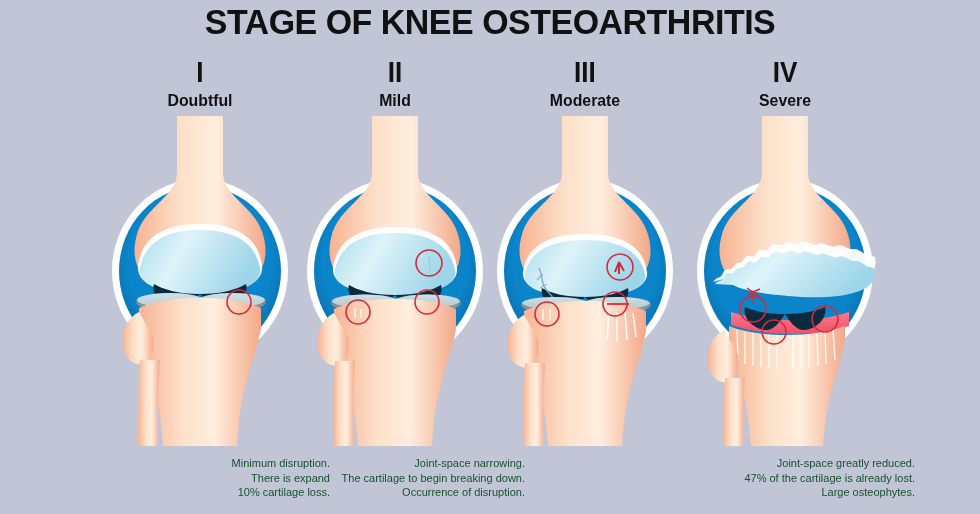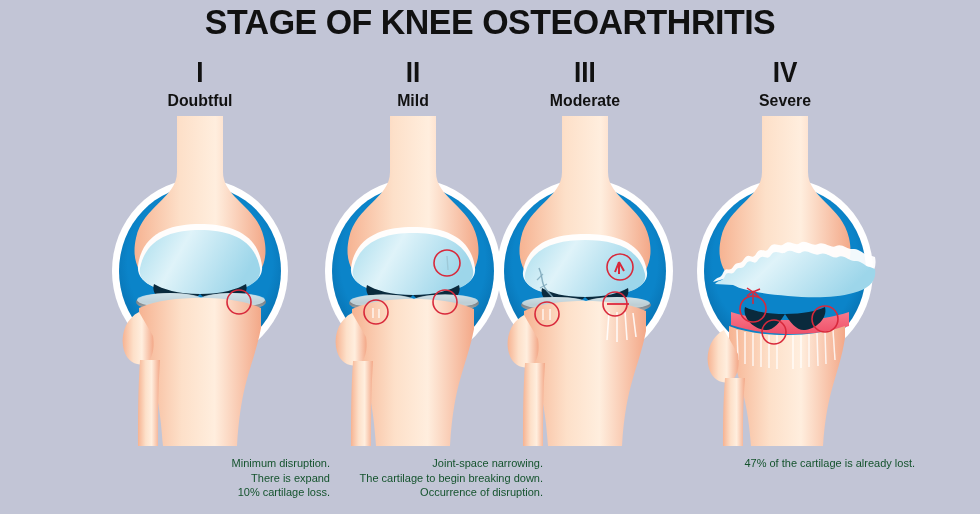--- a/index.html
+++ b/index.html
@@ -10,21 +10,21 @@
     overflow:hidden;position:relative;
   }
   #title{
     position:absolute;top:2px;left:0;width:980px;
     text-align:center;
     font-size:35px;font-weight:bold;color:#111;
     letter-spacing:-0.5px;
     transform:scaleX(0.97);
   }
   .stage{position:absolute;top:58px;width:236px;height:456px;}
-  .s1{left:82px;} .s2{left:295px;} .s3{left:467px;} .s4{left:667px;}
+  .s1{left:82px;} .s2{left:277px;} .s3{left:467px;} .s4{left:667px;}
   .numeral{
     position:absolute;top:0;left:0;width:236px;text-align:center;
     font-size:29px;font-weight:bold;color:#111;line-height:1;
     transform:scaleX(0.9);
   }
   .stagename{
     position:absolute;top:33px;left:0;width:236px;text-align:center;
     font-size:17px;font-weight:bold;color:#111;
     transform:scaleX(0.93);
   }
@@ -252,15 +252,17 @@
       </g>
       <path d="M57 214 c-12 6 -18 20 -16 34 c2 14 12 20 20 18 c9 -2 12 -14 10 -28z" fill="url(#bg4)"></path>
       <path d="M58 262 c-2 26 -2 50 -2 68 h20 c0 -24 0 -44 2 -68z" fill="url(#bg4)"></path>
       <path d="M86 188 l0 -12 M80 180 l6 -5 M92 181 l-6 -6 M86 176 l-6 -4 M86 176 l7 -3" stroke="#d8293b" stroke-width="1.5" fill="none"></path>
       <circle cx="86" cy="193" r="13" fill="none" stroke="#d8293b" stroke-width="1.6"></circle>
       <circle cx="158" cy="203" r="13" fill="none" stroke="#d8293b" stroke-width="1.6"></circle>
       <circle cx="107" cy="216" r="12" fill="none" stroke="#d8293b" stroke-width="1.6"></circle>
     </svg>
   </div>
   <div class="caption">
+    <div>Joint-space greatly reduced.</div>
     <div>47% of the cartilage is already lost.</div>
+    <div>Large osteophytes.</div>
   </div>
 </div>
 
 </body></html>

